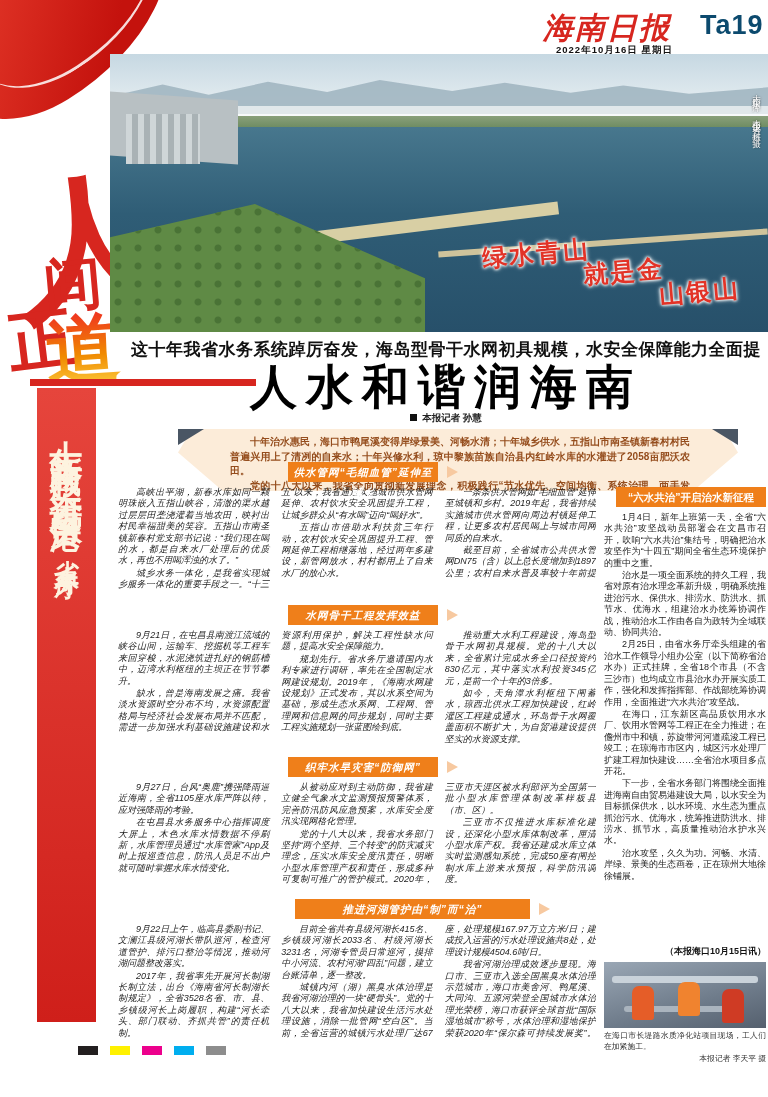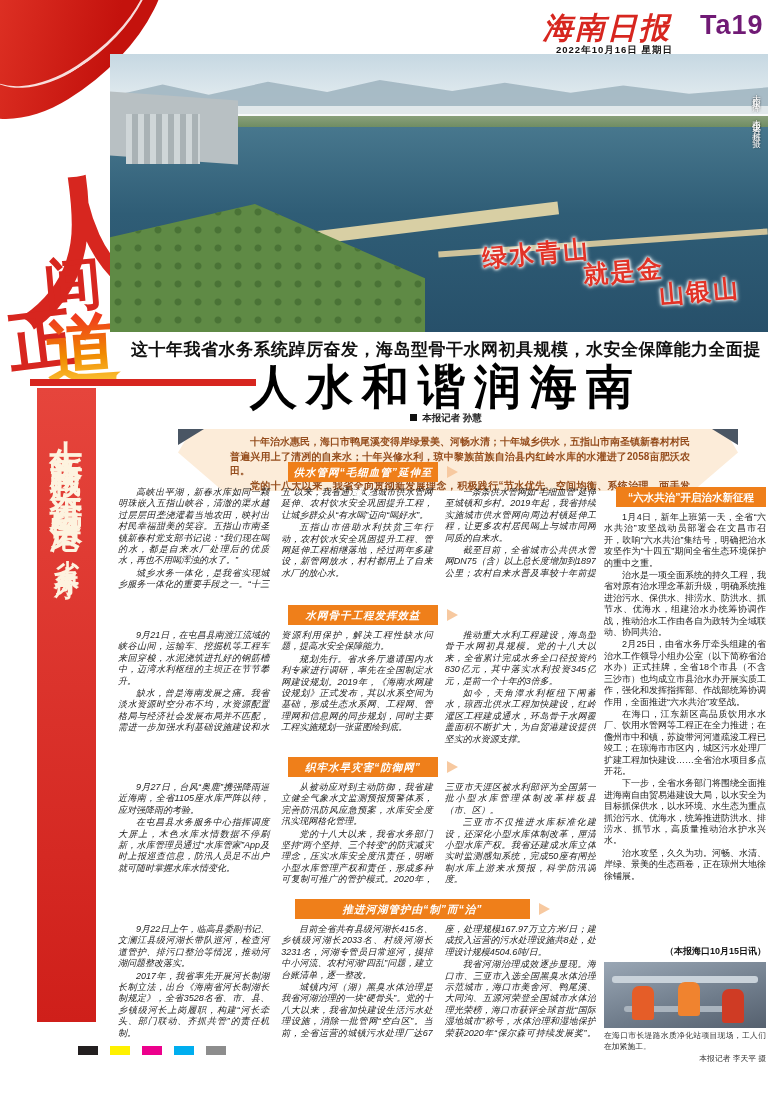--- a/index.html
+++ b/index.html
@@ -9,21 +9,21 @@
   
   .ribbon{position:absolute;left:-70px;top:-70px;width:260px;height:160px;
           background:linear-gradient(135deg,#ef4533,#c4120d 70%);
           transform:rotate(-32deg);border-radius:0 0 85% 45%;}
   .ribbon-line{position:absolute;left:-40px;top:-58px;width:210px;height:120px;border:0;
           border-bottom:3px solid rgba(255,255,255,.85);border-radius:0 0 80% 50%;transform:rotate(-33deg);}
 
   
   .logo{position:absolute;left:543px;top:8px;font-family:Liberation Mono, monospace;
         font-style:italic;font-weight:bold;font-size:30px;color:#d7261f;letter-spacing:2px;}
-  .pageno{position:absolute;left:700px;top:10px;font-size:27px;font-weight:bold;color:#701a75;letter-spacing:1px;}
+  .pageno{position:absolute;left:700px;top:10px;font-size:27px;font-weight:bold;color:#0c4a6e;letter-spacing:1px;}
   .dateline{position:absolute;left:556px;top:44px;font-size:9.5px;font-weight:bold;color:#111;letter-spacing:1px;text-align:center;}
 
   
   .motto span{position:absolute;font-family:"DejaVu Serif","Liberation Serif",serif;font-weight:bold;color:#d7261f;}
   .motto .m0{left:14px;top:146px;font-size:148px;transform:rotate(-8deg);}
   .motto .m1{left:44px;top:246px;font-size:58px;transform:rotate(-5deg);}
   .motto .m2{left:8px;top:296px;font-size:66px;transform:rotate(-7deg);}
   .motto .m3{left:46px;top:300px;font-size:74px;transform:rotate(-4deg);
              background:linear-gradient(180deg,#ef2f23 10%,#f08a00 55%,#ffd94a 95%);
              -webkit-background-clip:text;background-clip:text;color:transparent;}

